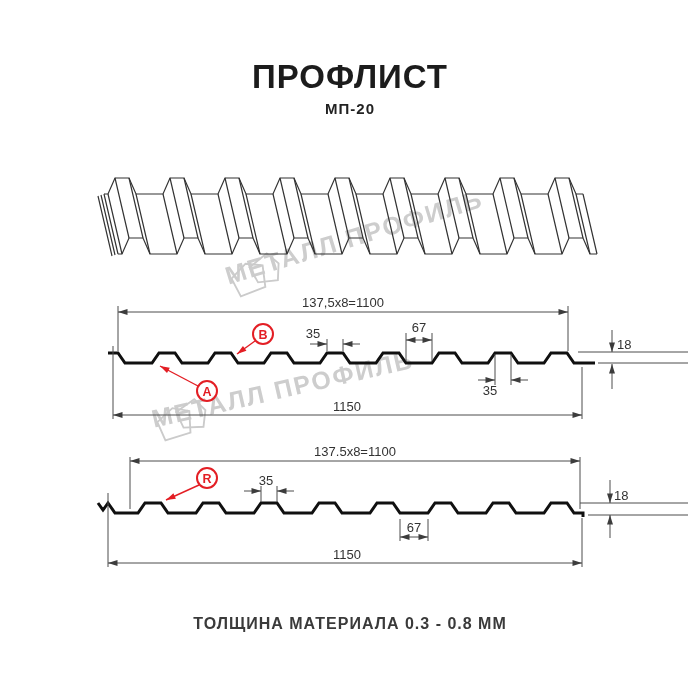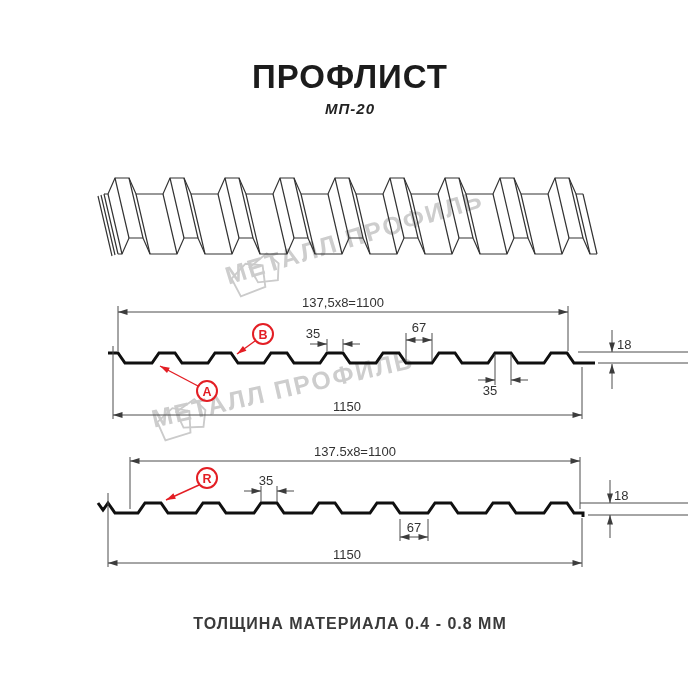--- a/index.html
+++ b/index.html
@@ -1,21 +1,21 @@
 <!DOCTYPE html>
 <html><head>
 <meta charset="utf-8">
 <style>
   html,body{margin:0;padding:0;background:#fff;}
   #canvas{position:relative;width:700px;height:676px;background:#ffffff;overflow:hidden;
           font-family:"Liberation Sans",sans-serif;}
   .page-title{position:absolute;left:0;top:58px;width:700px;text-align:center;
               font-size:33px;font-weight:bold;letter-spacing:1px;color:#1c1c1c;}
   .page-subtitle{position:absolute;left:0;top:100px;width:700px;text-align:center;
-              font-size:15px;font-weight:bold;letter-spacing:1px;color:#222;font-style:italic;}
+              font-size:15px;font-weight:bold;letter-spacing:1px;color:#222;}
   .page-footer{position:absolute;left:0;top:615px;width:700px;text-align:center;
               font-size:16px;font-weight:600;letter-spacing:1px;color:#3a3a3a;}
   .wm{position:absolute;display:flex;align-items:center;gap:9px;color:#cdcdcd;
       font-weight:bold;font-size:25px;letter-spacing:2px;white-space:nowrap;}
   .wm1{left:226px;top:262px;transform:rotate(-17deg);transform-origin:left center;}
   .wm2{left:152px;top:405px;transform:rotate(-13deg);transform-origin:left center;}
   svg{position:absolute;left:0;top:0;}
   svg text{font-family:"Liberation Sans",sans-serif;font-size:13px;fill:#333;}
   svg text.red{fill:#e31e24;font-weight:bold;font-size:12.5px;}
   .thin{stroke:#4d4d4d;stroke-width:1;fill:none;}
@@ -133,14 +133,14 @@
       <text x="266" y="485" text-anchor="middle">35</text>
       <text x="414" y="532" text-anchor="middle">67</text>
       <text x="614" y="500" text-anchor="start">18</text>
 
       <line class="redline" x1="199" y1="485" x2="166" y2="500" marker-end="url(#arr)"></line>
       <circle class="redcircle" cx="207" cy="478" r="10"></circle>
       <text class="red" x="207" y="483" text-anchor="middle">R</text>
     </g>
   </svg>
 
-  <div class="page-footer">ТОЛЩИНА МАТЕРИАЛА 0.4 - 0.8 ММ</div>
+  <div class="page-footer">ТОЛЩИНА МАТЕРИАЛА 0.3 - 0.8 ММ</div>
 </div>
 
 </body></html>

